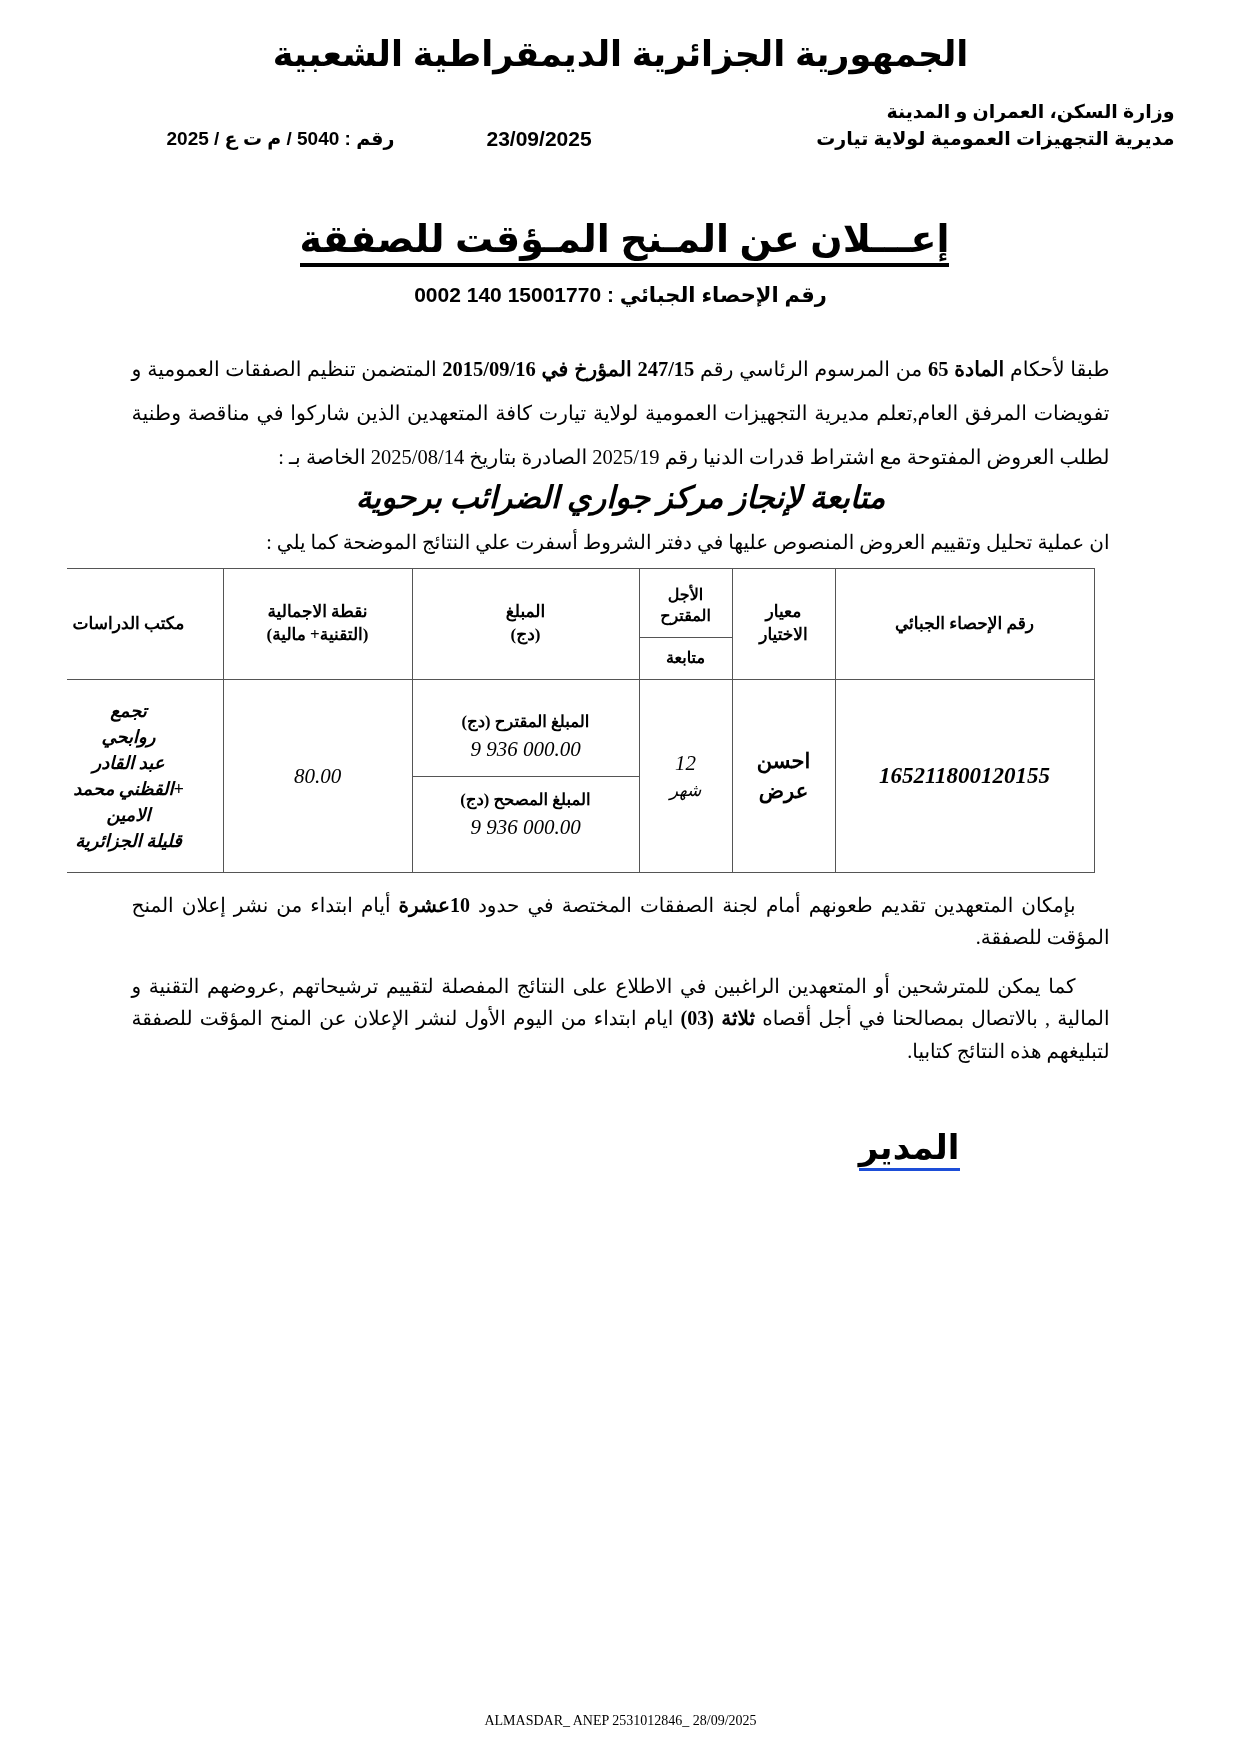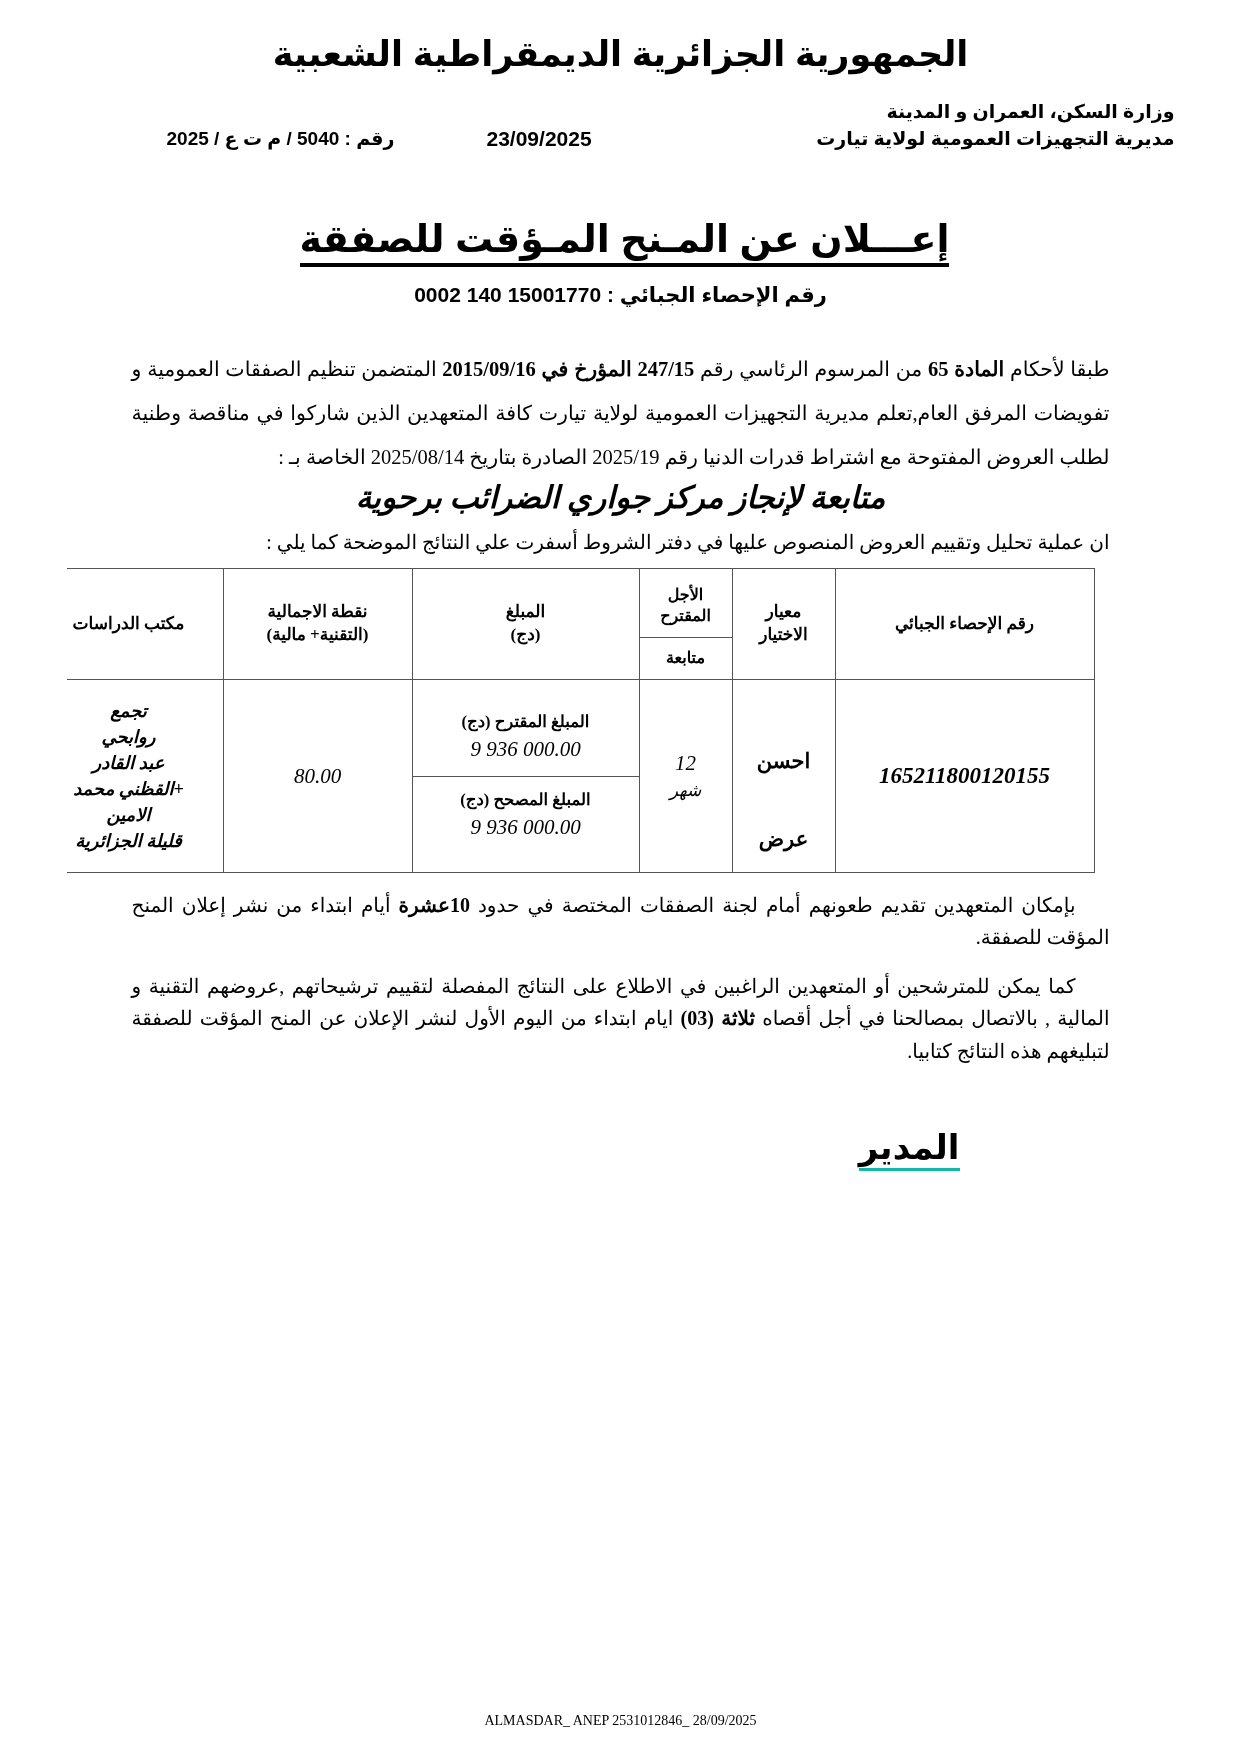--- a/index.html
+++ b/index.html
@@ -197,21 +197,20 @@
   .delay-val {
     font-style: italic;
     font-size: 21px;
     line-height: 1.4;
   }
   .delay-unit { font-size: 17px; }
   .criteria-val {
     font-weight: bold;
     font-size: 21px;
     line-height: 1.45;
-    margin-top: 48px;
   }
   .fiscal-val {
     font-style: italic;
     font-weight: bold;
     font-size: 23px;
     direction: ltr;
   }
 
   
   .closing {
@@ -229,21 +228,21 @@
     margin-top: 60px;
     margin-right: 215px;
     font-family: "Liberation Sans", "DejaVu Sans", sans-serif;
     font-weight: bold;
     font-size: 34px;
     direction: rtl;
     display: block;
     text-align: right;
   }
   .signature span {
-    border-bottom: 3px solid #14b8a6;
+    border-bottom: 3px solid #1d4ed8;
     padding-bottom: 2px;
   }
 
   .footer {
     position: absolute;
     bottom: 26px;
     left: 0;
     right: 0;
     text-align: center;
     font-family: "Liberation Serif", "DejaVu Serif", serif;

